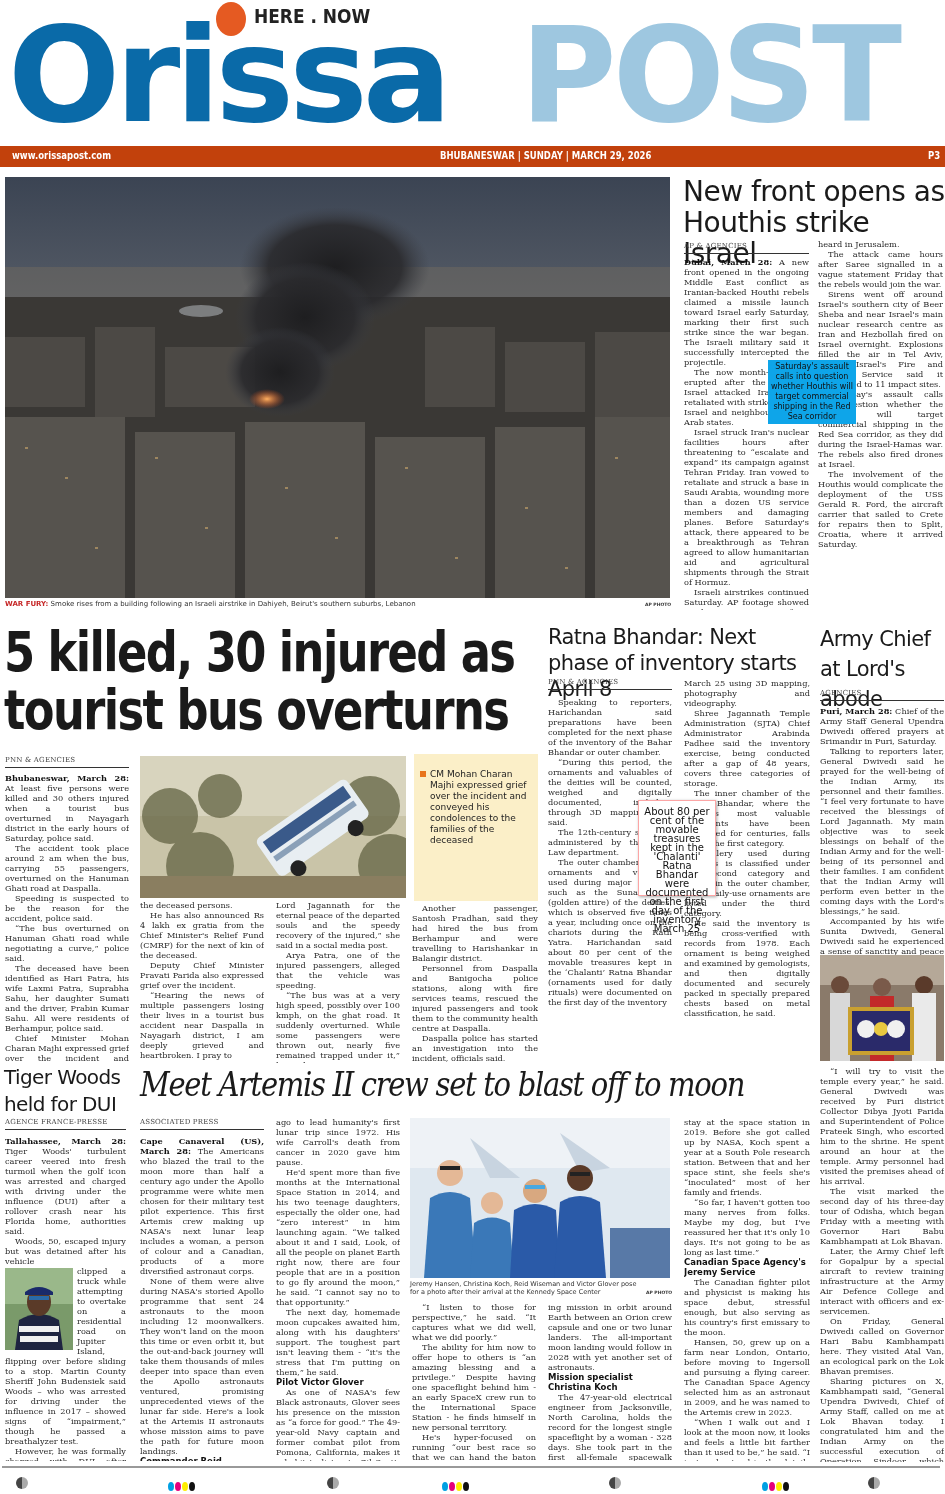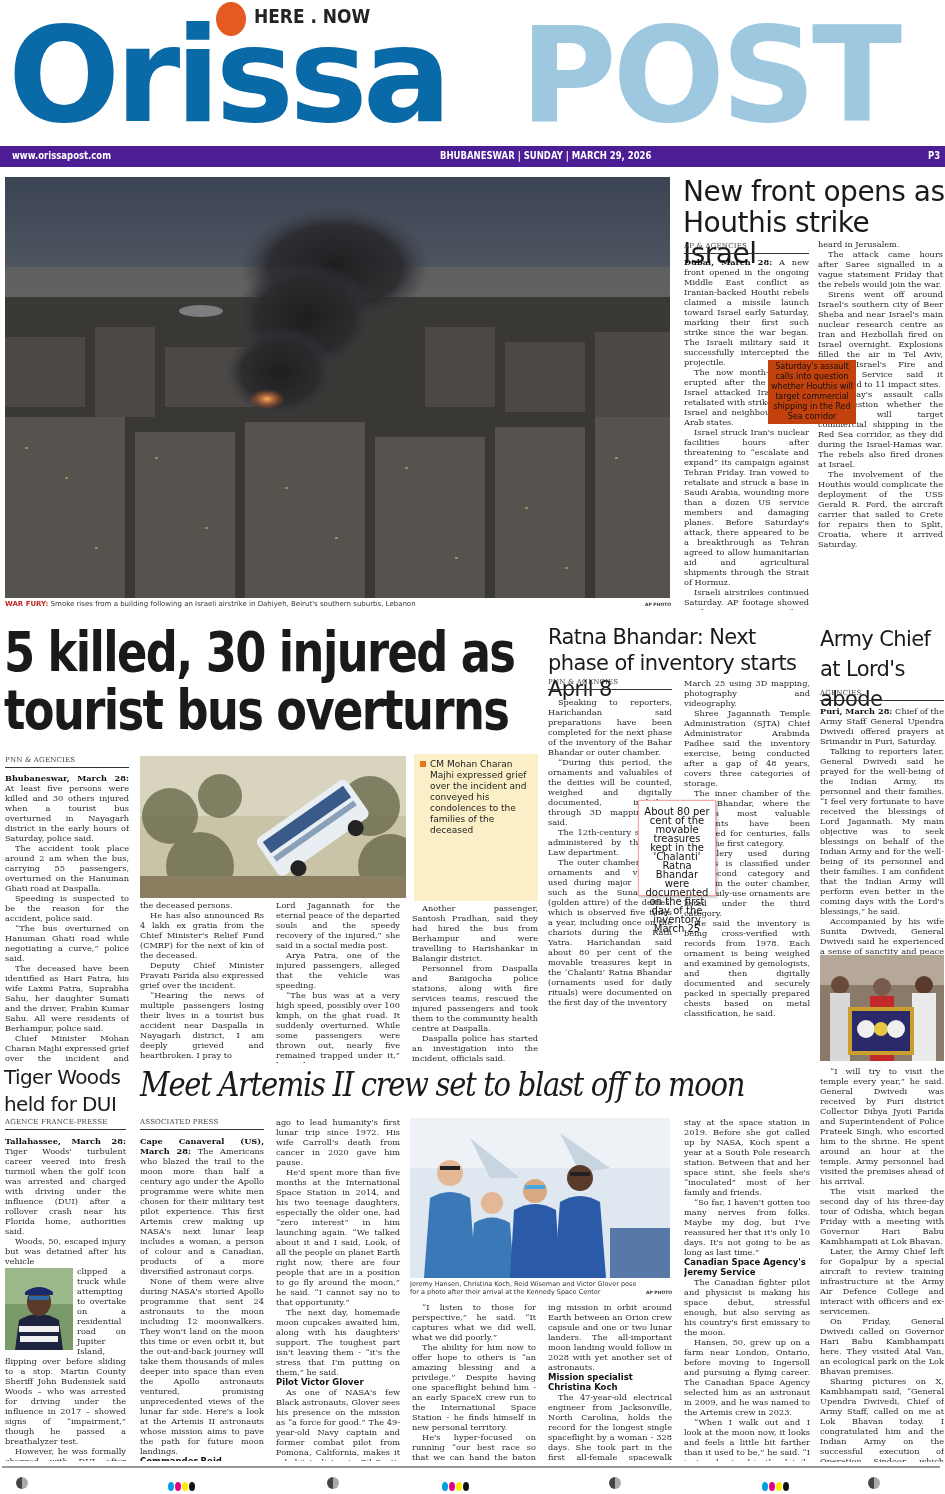--- a/index.html
+++ b/index.html
@@ -6,42 +6,42 @@
   html, body { width: 945px; height: 1494px; background: #fff; overflow: hidden; }
   body { position: relative; font-family: "DejaVu Serif", serif; color: #222; }
   .abs { position: absolute; }
 
   
   .mast { left: 0; top: 0; width: 945px; height: 145px; }
   .logo-orissa { left: 8px; top: 10px; font-family: "DejaVu Sans", sans-serif; font-weight: bold; font-size: 132px; line-height: 130px; color: #0a6aa8; letter-spacing: -5px; }
   .logo-post { left: 520px; top: 10px; font-family: "DejaVu Sans", sans-serif; font-weight: bold; font-size: 132px; line-height: 130px; color: #9ec7e0; letter-spacing: -4px; }
   .tag-dot { left: 216px; top: 2px; width: 30px; height: 34px; border-radius: 50%; background: #e55a22; }
   .tag-text { left: 254px; top: 4px; font-family: "DejaVu Sans", sans-serif; font-weight: bold; font-size: 20px; color: #222; transform: scaleX(0.85); transform-origin: left; }
-  .bar { left: 0; top: 146px; width: 945px; height: 21px; background: #4c1d95; color: #fff; font-family: "DejaVu Sans", sans-serif; font-weight: bold; font-size: 10px; }
+  .bar { left: 0; top: 146px; width: 945px; height: 21px; background: #c2410c; color: #fff; font-family: "DejaVu Sans", sans-serif; font-weight: bold; font-size: 10px; }
   .bar span { position: absolute; top: 4px; transform: scaleX(0.85); transform-origin: left; }
 
   
   .photo { overflow: hidden; }
   .caption { font-family: "DejaVu Sans", sans-serif; font-size: 7px; color: #333; white-space: nowrap; }
   .caption b { color: #c62828; }
   .credit { font-family: "DejaVu Sans", sans-serif; font-size: 4.5px; font-weight: bold; color: #333; }
 
   
   .hl-sans { font-family: "DejaVu Sans", sans-serif; color: #1a1a1a; }
   .byline { font-family: "DejaVu Serif", serif; font-size: 7px; color: #444; text-transform: uppercase; border-bottom: 1.5px solid #333; padding-bottom: 3px; letter-spacing: 0.2px; }
 
   
   .col { font-family: "DejaVu Serif", serif; font-size: 8.2px; line-height: 10px; color: #2a2a2a; text-align: justify; overflow: hidden; }
   .col p { text-indent: 10px; }
   .col p.first { text-indent: 0; }
   .col .dl { font-weight: bold; color: #111; }
   .col .sub { font-family: "DejaVu Sans", sans-serif; font-weight: bold; font-size: 8.5px; color: #111; text-indent: 0; text-align: left; }
 
   .pullquote { font-family: "DejaVu Sans", sans-serif; font-size: 8px; line-height: 10px; text-align: center; color: #111; }
-  .hlbox { background: #fbefc8; padding: 5px 6px; font-family: "DejaVu Sans", sans-serif; font-size: 9px; line-height: 11px; color: #222; }
+  .hlbox { background: #fbefc8; padding: 15px 6px; font-family: "DejaVu Sans", sans-serif; font-size: 9px; line-height: 11px; color: #222; }
   .hlbox .item { position: relative; padding-left: 10px; margin-bottom: 6px; }
   .hlbox .sq { position: absolute; left: 0; top: 2px; width: 6px; height: 6px; background: #e8741c; }
   .factbox { background: #fff; border: 1px solid #fca5a5; box-shadow: 1px 1px 3px rgba(0,0,0,0.35); font-family: "DejaVu Sans", sans-serif; font-size: 10px; line-height: 9px; text-align: center; padding: 6px 4px; color: #111; }
 
   .rule { background: #999; }
   .regmark { width: 12px; height: 12px; border-radius: 50%; background: linear-gradient(90deg, #444 50%, #aaa 50%); }
   .cmyk { width: 6px; height: 9px; border-radius: 50%; display: inline-block; margin-right: 1px; }
 </style>
 </head>
 <body>
@@ -129,21 +129,21 @@
   <p>Israel struck Iran's nuclear facilities hours after threatening to “escalate and expand” its campaign against Tehran Friday. Iran vowed to retaliate and struck a base in Saudi Arabia, wounding more than a dozen US service members and damaging planes. Before Saturday's attack, there appeared to be a breakthrough as Tehran agreed to allow humanitarian aid and agricultural shipments through the Strait of Hormuz.</p>
   <p>Israeli airstrikes continued Saturday. AP footage showed smoke rising from northeastern Tehran. Iran sent missiles toward Israel with loud booms</p>
 </div>
 <div class="abs col" style="left:818px; top:239px; width:125px; height:372px;">
   <p class="first">heard in Jerusalem.</p>
   <p>The attack came hours after Saree signalled in a vague statement Friday that the rebels would join the war.</p>
   <p>Sirens went off around Israel's southern city of Beer Sheba and near Israel's main nuclear research centre as Iran and Hezbollah fired on Israel overnight. Explosions filled the air in Tel Aviv, where Israel's Fire and Rescue Service said it responded to 11 impact sites.</p>
   <p>Saturday's assault calls into question whether the Houthis will target commercial shipping in the Red Sea corridor, as they did during the Israel-Hamas war. The rebels also fired drones at Israel.</p>
   <p>The involvement of the Houthis would complicate the deployment of the USS Gerald R. Ford, the aircraft carrier that sailed to Crete for repairs then to Split, Croatia, where it arrived Saturday.</p>
 </div>
-<div class="abs pullquote" style="left:768px; top:360px; width:88px; background:#c2410c; padding:2px 0;">Saturday's assault calls into question whether Houthis will target commercial shipping in the Red Sea corridor</div>
+<div class="abs pullquote" style="left:768px; top:360px; width:88px; background:#0ea5e9; padding:2px 0;">Saturday's assault calls into question whether Houthis will target commercial shipping in the Red Sea corridor</div>
 
 <div class="abs hl-sans" style="left:4px; top:623px; width:535px; font-weight:bold; font-size:56px; line-height:58px; letter-spacing:-2px; transform:scaleX(0.8); transform-origin:left; white-space:nowrap;">
   <div>5 killed, 30 injured as</div>
   <div>tourist bus overturns</div>
 </div>
 <div class="abs byline" style="left:5px; top:756px; width:124px;">PNN &amp; AGENCIES</div>
 <div class="abs col" style="left:5px; top:773px; width:124px; height:290px;">
   <p class="first"><span class="dl">Bhubaneswar, March 28:</span><span> At least five persons were killed and 30 others injured when a tourist bus overturned in Nayagarh district in the early hours of Saturday, police said.</span></p>
   <p>The accident took place around 2 am when the bus, carrying 55 passengers, overturned on the Hanuman Ghati road at Daspalla.</p>
   <p>Speeding is suspected to be the reason for the accident, police said.</p>

